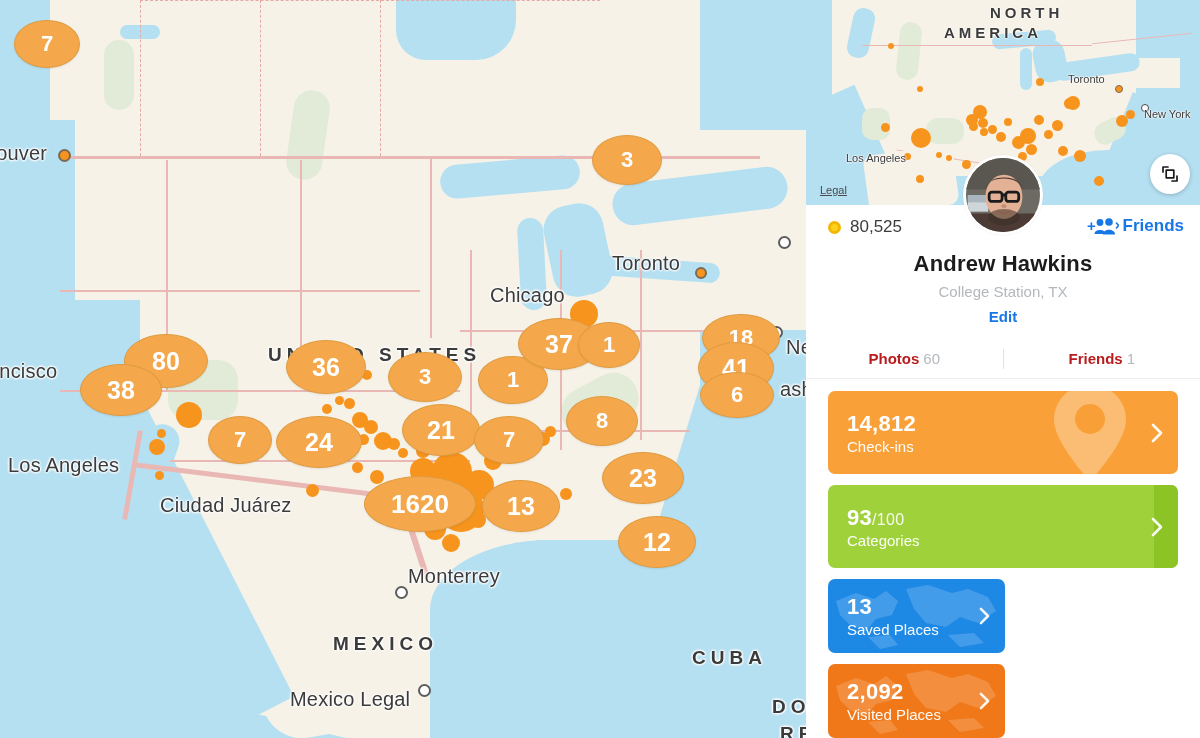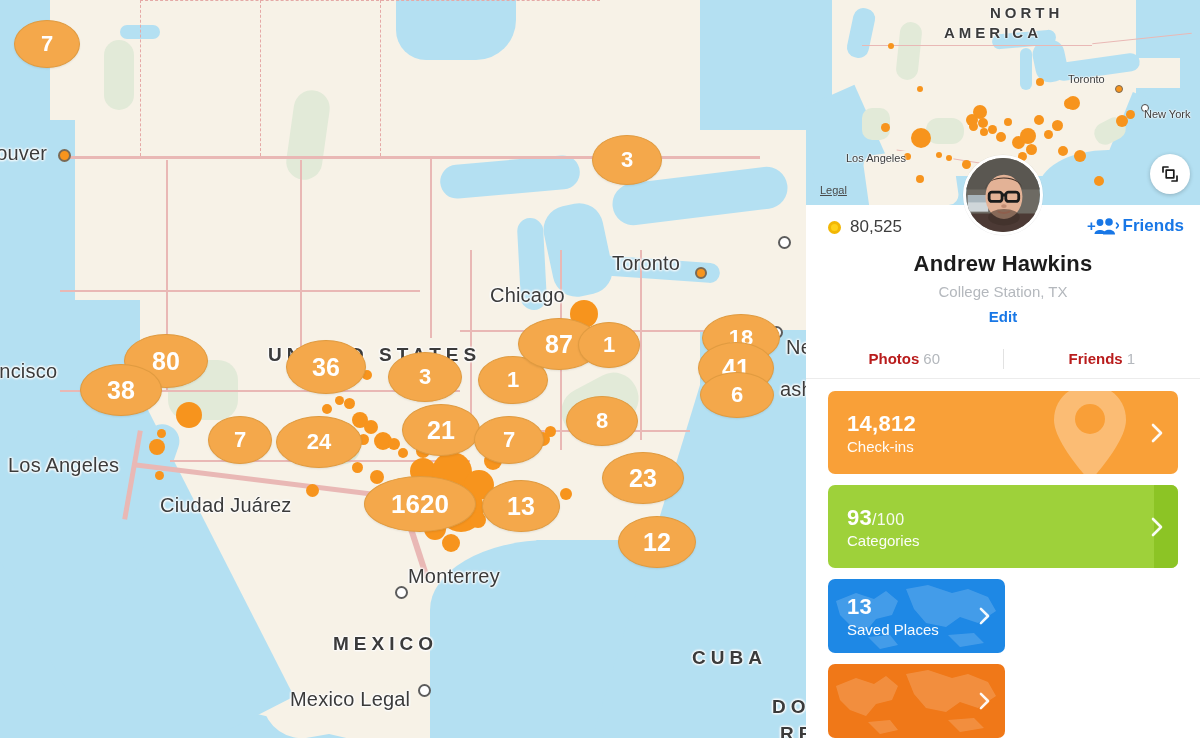--- a/index.html
+++ b/index.html
@@ -229,25 +229,25 @@
 
     <div id="map-clusters">
         <div class="cluster" style="left: 14px; top: 20px; width: 66px; height: 48px; font-size: 22px;">7</div>
         <div class="cluster" style="left: 592px; top: 135px; width: 70px; height: 50px; font-size: 22px;">3</div>
         <div class="cluster" style="left: 124px; top: 334px; width: 84px; height: 54px; font-size: 25px;">80</div>
         <div class="cluster" style="left: 80px; top: 364px; width: 82px; height: 52px; font-size: 25px;">38</div>
         <div class="cluster" style="left: 286px; top: 340px; width: 80px; height: 54px; font-size: 25px;">36</div>
         <div class="cluster" style="left: 388px; top: 352px; width: 74px; height: 50px; font-size: 22px;">3</div>
         <div class="cluster" style="left: 478px; top: 356px; width: 70px; height: 48px; font-size: 22px;">1</div>
         <div class="cluster" style="left: 208px; top: 416px; width: 64px; height: 48px; font-size: 22px;">7</div>
-        <div class="cluster" style="left: 276px; top: 416px; width: 86px; height: 52px; font-size: 22px;">24</div>
+        <div class="cluster" style="left: 276px; top: 416px; width: 86px; height: 52px; font-size: 25px;">24</div>
         <div class="cluster" style="left: 402px; top: 404px; width: 78px; height: 52px; font-size: 25px;">21</div>
         <div class="cluster" style="left: 474px; top: 416px; width: 70px; height: 48px; font-size: 22px;">7</div>
         <div class="cluster" style="left: 566px; top: 396px; width: 72px; height: 50px; font-size: 22px;">8</div>
-        <div class="cluster" style="left: 518px; top: 318px; width: 82px; height: 52px; font-size: 25px;">87</div>
+        <div class="cluster" style="left: 518px; top: 318px; width: 82px; height: 52px; font-size: 25px;">37</div>
         <div class="cluster" style="left: 578px; top: 322px; width: 62px; height: 46px; font-size: 22px;">1</div>
         <div class="cluster" style="left: 702px; top: 314px; width: 78px; height: 48px; font-size: 22px;">18</div>
         <div class="cluster" style="left: 698px; top: 342px; width: 76px; height: 52px; font-size: 25px;">41</div>
         <div class="cluster" style="left: 700px; top: 372px; width: 74px; height: 46px; font-size: 22px;">6</div>
         <div class="cluster" style="left: 602px; top: 452px; width: 82px; height: 52px; font-size: 25px;">23</div>
         <div class="cluster" style="left: 364px; top: 476px; width: 112px; height: 56px; font-size: 26px;">1620</div>
         <div class="cluster" style="left: 482px; top: 480px; width: 78px; height: 52px; font-size: 25px;">13</div>
         <div class="cluster" style="left: 618px; top: 516px; width: 78px; height: 52px; font-size: 25px;">12</div>
       </div>
   </div>
@@ -418,20 +418,24 @@
           </div>
           <svg class="chev" width="11" height="18" viewBox="0 0 12 20" aria-hidden="true">
             <path d="M2 2 L10 10 L2 18" fill="none" stroke="#fff" stroke-width="2.8" stroke-linecap="round" stroke-linejoin="round"></path>
           </svg>
         </div>
 
         <div class="card small visited">
           <svg class="wm-world" viewBox="0 0 177 74" preserveAspectRatio="none" aria-hidden="true">
             <path d="M8 22 L28 14 L46 20 L58 12 L70 22 L64 36 L48 40 L38 52 L22 46 L12 36 Z M78 10 L100 6 L124 14 L140 10 L160 18 L168 32 L150 44 L132 38 L118 48 L98 44 L86 30 Z M40 58 L62 56 L70 66 L52 70 Z M120 56 L146 54 L156 64 L132 68 Z" fill="#ffffff"></path>
           </svg>
+          <div class="txt">
+            <div class="num">2,092</div>
+            <div class="cap">Visited Places</div>
+          </div>
           <svg class="chev" width="11" height="18" viewBox="0 0 12 20" aria-hidden="true">
             <path d="M2 2 L10 10 L2 18" fill="none" stroke="#fff" stroke-width="2.8" stroke-linecap="round" stroke-linejoin="round"></path>
           </svg>
         </div>
 
       </div>
     </div>
   </div>
 </div>
 

